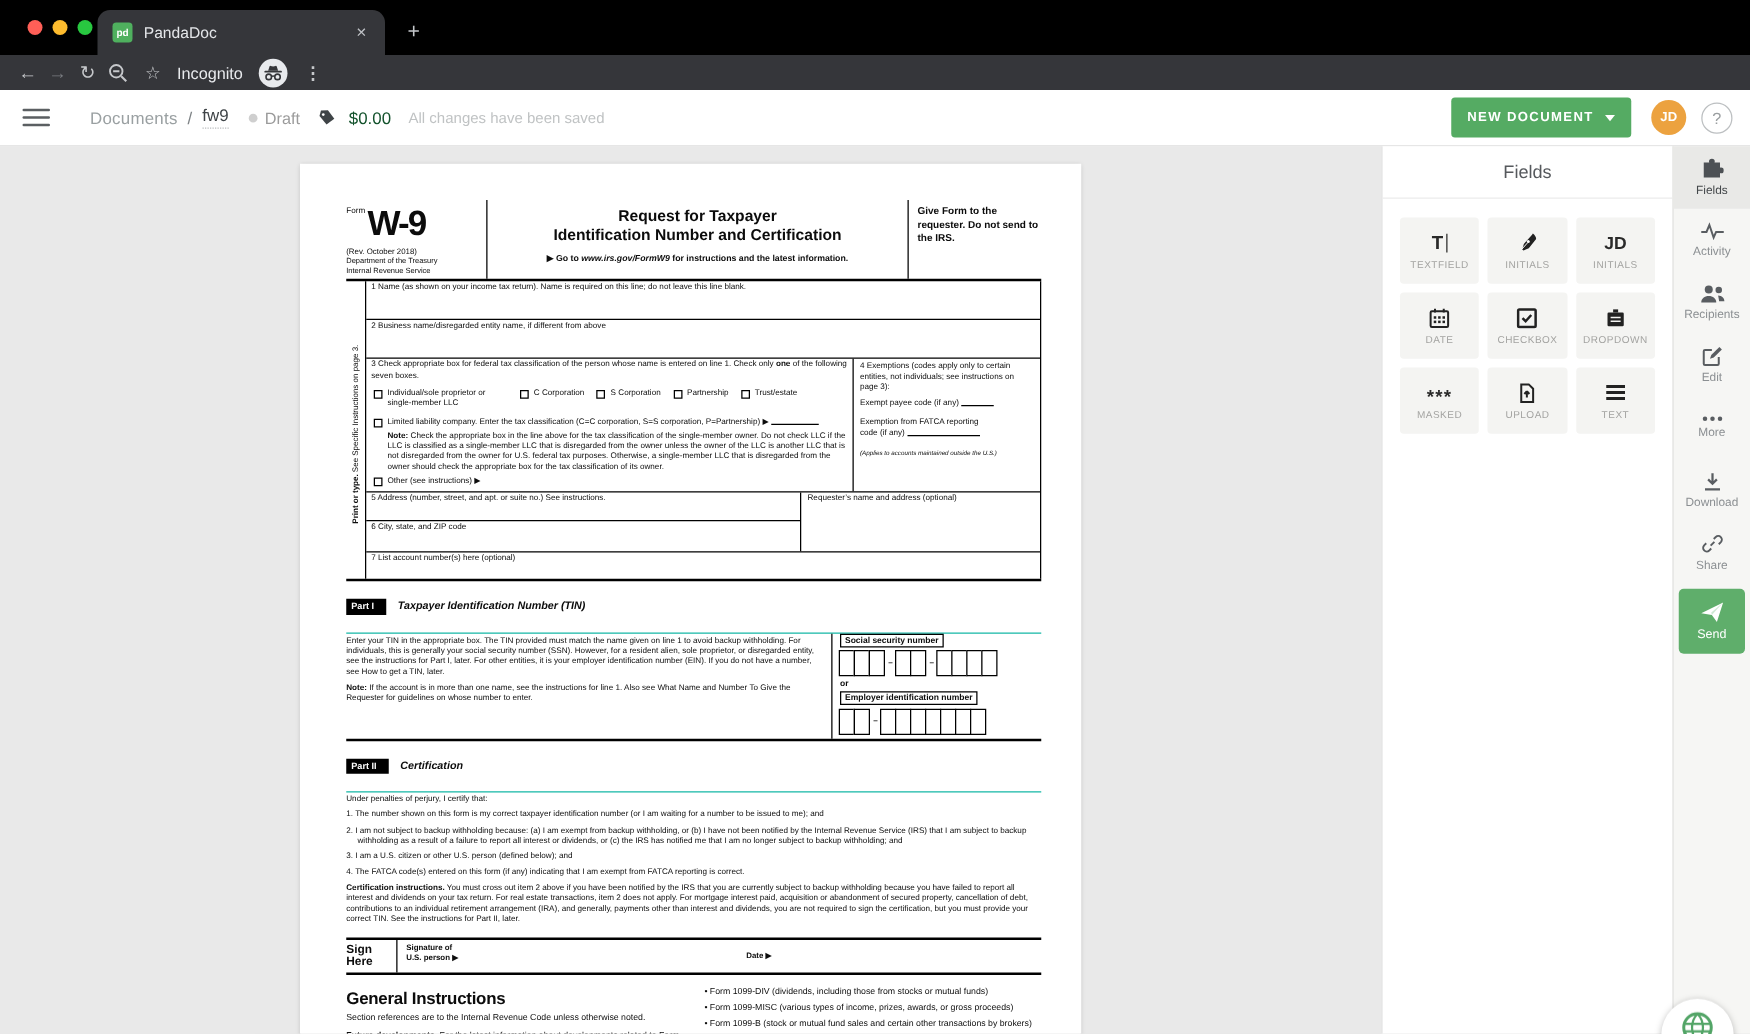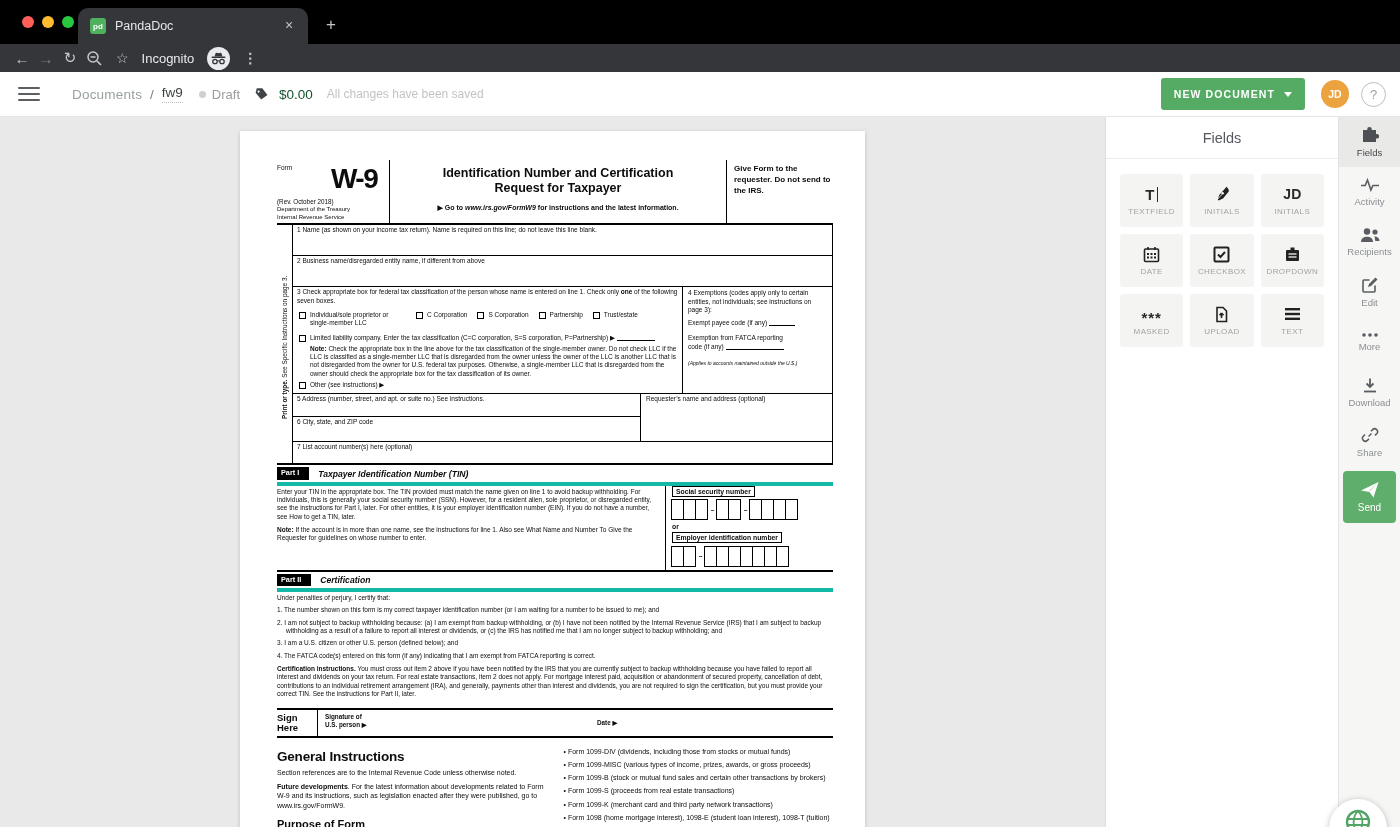--- a/index.html
+++ b/index.html
@@ -60,21 +60,21 @@
   .content { display:flex; height:710px; }
   .canvas { flex:1; position:relative; background:#e9e9e9; overflow:hidden; }
   .docpage { position:absolute; left:240px; top:14px; width:625px; height:760px; background:#fff;
              box-shadow:0 1px 4px rgba(0,0,0,.18); padding:29px 32px 0 37px; }
 
   
   .w9 { color:#0c0c0c; font-size:6.5px; line-height:1.28; }
   .w9 .hdr { display:grid; grid-template-columns:112px 1fr 106px; border-bottom:2px solid #000; }
   .hc1 { padding:1px 4px 2px 0; }
   .hc1 .fw { font-size:6.5px; vertical-align:18px; }
-  .hc1 .fnum { font-size:28px; font-weight:bold; letter-spacing:-1.5px;margin-left:37px; }
+  .hc1 .fnum { font-size:28px; font-weight:bold; letter-spacing:-1.5px; }
   .hc1 .rev { font-size:6.3px; margin-top:1px; }
   .hc1 .dept { font-size:6px; }
   .hc2 { border-left:1px solid #000; border-right:1px solid #000; text-align:center; padding:6px 10px 3px; }
   .hc2 .t { font-size:12.5px; font-weight:bold; line-height:1.18; }
   .hc2 .goto { font-size:7px; font-weight:bold; margin-top:8px; }
   .hc2 .goto i { font-style:italic; }
   .hc3 { font-size:8px; font-weight:bold; line-height:1.35; padding:4px 0 0 7px; }
 
   .lines { margin-left:15px; border-left:1px solid #000; border-right:1px solid #000; position:relative; }
   .rot { position:absolute; left:-110px; top:118px; width:205px; transform:rotate(-90deg); text-align:center;
@@ -92,21 +92,21 @@
   .notep { margin:2px 0 1px 13px; }
   .exti { margin-bottom:5px; }
   .fatca { margin-top:7px; }
   .applies { font-size:5px; font-style:italic; margin-top:9px; }
   .r56 { display:grid; grid-template-columns:1fr 192px; padding:0; }
   .r56l .a5 { height:23px; border-bottom:1px solid #000; padding:1px 4px; }
   .r56l .a6 { height:24px; padding:1px 4px; }
   .r56r { border-left:1px solid #000; padding:1px 5px; }
   .r7 { height:21px; }
 
-  .parthdr { display:flex; align-items:flex-end; gap:9px; padding:2px 0; border-bottom:4px solid #14b8a6; }
+  .parthdr { display:flex; align-items:flex-start; gap:9px; padding:14px 0; border-bottom:1px solid #14b8a6; }
   .pbox { background:#000; color:#fff; font-weight:bold; font-size:7.3px; padding:1px 10px 2px 4px; }
   .ptitle { font-weight:bold; font-size:8.6px;font-style:italic; }
   .thick { border-top:2px solid #000; }
   .p1body { display:grid; grid-template-columns:1fr 168px; border-bottom:2px solid #000; }
   .p1l { padding:2px 8px 3px 0; }
   .p1l p { margin-bottom:5px; }
   .p1r { border-left:1px solid #000; padding:2px 0 3px 6px; }
   .boxlabel { border:1px solid #000; font-weight:bold; font-size:6.8px; padding:1px 3px; margin-right:1px; }
   .cells { display:flex; align-items:center; margin-top:3px; }
   .cell { width:13px; height:21px; border:1px solid #000; margin-left:-1px; background:#fff; }
@@ -229,22 +229,22 @@
       <div class="hdr">
         <div class="hc1">
           <span class="fw">Form</span>
           <span class="fnum">W-9</span>
           <div class="rev">(Rev. October 2018)</div>
           <div class="dept">Department of the Treasury</div>
           <div class="dept">Internal Revenue Service</div>
         </div>
         <div class="hc2">
           <div class="t">
+            <div>Request for Taxpayer</div>
             <div>Identification Number and Certification</div>
-            <div>Request for Taxpayer</div>
           </div>
           <div class="goto"><span>▶ Go to </span><i>www.irs.gov/FormW9</i><span> for instructions and the latest information.</span></div>
         </div>
         <div class="hc3">Give Form to the requester. Do not send to the IRS.</div>
       </div>
 
       <div class="lines">
         <div class="rot">
           <b>Print or type.</b> <span>See Specific Instructions on page 3.</span>
         </div>

